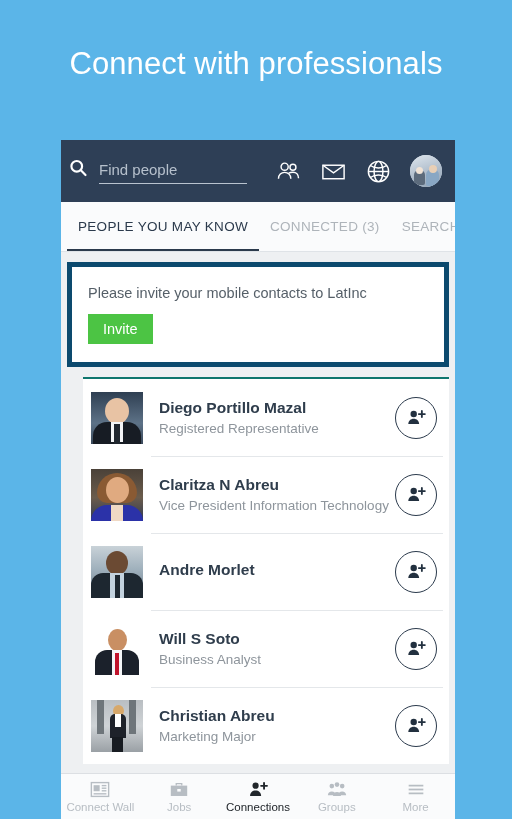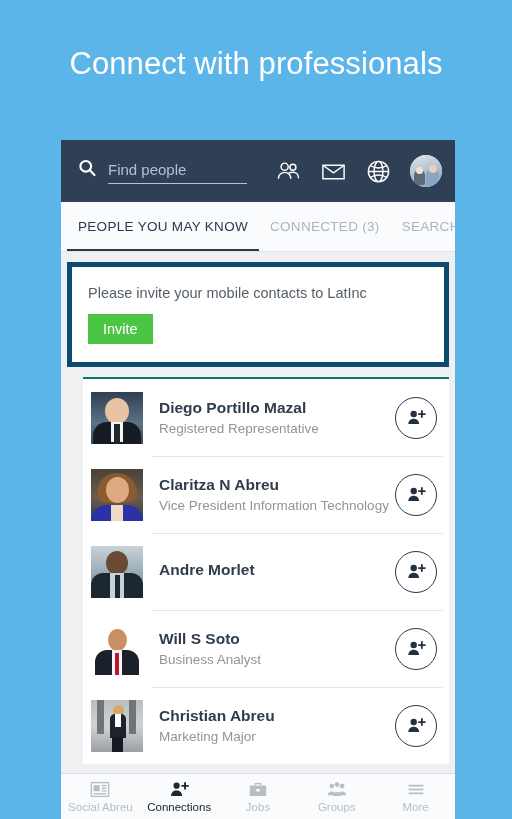--- a/index.html
+++ b/index.html
@@ -30,21 +30,21 @@
     background: #eef0f2;
     overflow: hidden;
   }
 
   
   .appbar {
     height: 62px;
     background: #2e3f56;
     display: flex;
     align-items: center;
-    padding: 0 13px 0 16px;
+    padding: 0 13px 0 7px;
   }
   .search-wrap {
     display: flex;
     align-items: flex-end;
     flex: 1;
     min-width: 0;
     margin-right: 10px;
   }
   .search-icon { width: 20px; height: 22px; flex: 0 0 auto; margin-bottom: 4px; }
   .search-field {
@@ -424,44 +424,44 @@
       <span>
         <svg viewBox="0 0 24 22" fill="none" stroke="currentColor" stroke-width="1.6">
           <rect x="2" y="3" width="20" height="16"></rect>
           <rect x="4.6" y="6" width="7" height="7" fill="currentColor" stroke="none"></rect>
           <line x1="14" y1="6.5" x2="19.4" y2="6.5"></line>
           <line x1="14" y1="9.5" x2="19.4" y2="9.5"></line>
           <line x1="14" y1="12.5" x2="19.4" y2="12.5"></line>
           <line x1="4.6" y1="16" x2="19.4" y2="16"></line>
         </svg>
       </span>
-      <span class="nav-label">Social Abreu</span>
+      <span class="nav-label">Connect Wall</span>
+    </div>
+
+    <div class="nav-item">
+      <span>
+        <svg viewBox="0 0 24 22" fill="none" stroke="currentColor" stroke-width="1.5">
+          <rect x="2.5" y="6.5" width="19" height="12" fill="currentColor" stroke="none"></rect>
+          <path d="M8.8 6.3V4.2h6.4v2.1"></path>
+          <rect x="10" y="10.4" width="4" height="3" fill="#fafbfc" stroke="none"></rect>
+        </svg>
+      </span>
+      <span class="nav-label">Jobs</span>
     </div>
 
     <div class="nav-item active">
       <span>
         <svg viewBox="0 0 24 22" fill="none" stroke="currentColor" stroke-width="1.6">
           <circle cx="9.2" cy="6.6" r="3.6" fill="currentColor" stroke="none"></circle>
           <path d="M2.8 18.4c0-3.8 2.8-6.2 6.4-6.2s6.4 2.4 6.4 6.2z" fill="currentColor" stroke="none"></path>
           <line x1="19" y1="3.4" x2="19" y2="10.2" stroke-linecap="round" stroke-width="2.2"></line>
           <line x1="15.6" y1="6.8" x2="22.4" y2="6.8" stroke-linecap="round" stroke-width="2.2"></line>
         </svg>
       </span>
       <span class="nav-label">Connections</span>
-    </div>
-
-    <div class="nav-item">
-      <span>
-        <svg viewBox="0 0 24 22" fill="none" stroke="currentColor" stroke-width="1.5">
-          <rect x="2.5" y="6.5" width="19" height="12" fill="currentColor" stroke="none"></rect>
-          <path d="M8.8 6.3V4.2h6.4v2.1"></path>
-          <rect x="10" y="10.4" width="4" height="3" fill="#fafbfc" stroke="none"></rect>
-        </svg>
-      </span>
-      <span class="nav-label">Jobs</span>
     </div>
 
     <div class="nav-item">
       <span>
         <svg viewBox="0 0 24 22" fill="currentColor" stroke="none">
           <circle cx="6" cy="7" r="2.7"></circle>
             <circle cx="12" cy="5.3" r="2.7"></circle>
             <circle cx="18" cy="7" r="2.7"></circle>
           <path d="M1.4 17.6c0-2.6 2-4.3 4.6-4.3s4.6 1.7 4.6 4.3z"></path>
           <path d="M13.4 17.6c0-2.6 2-4.3 4.6-4.3s4.6 1.7 4.6 4.3z"></path>

